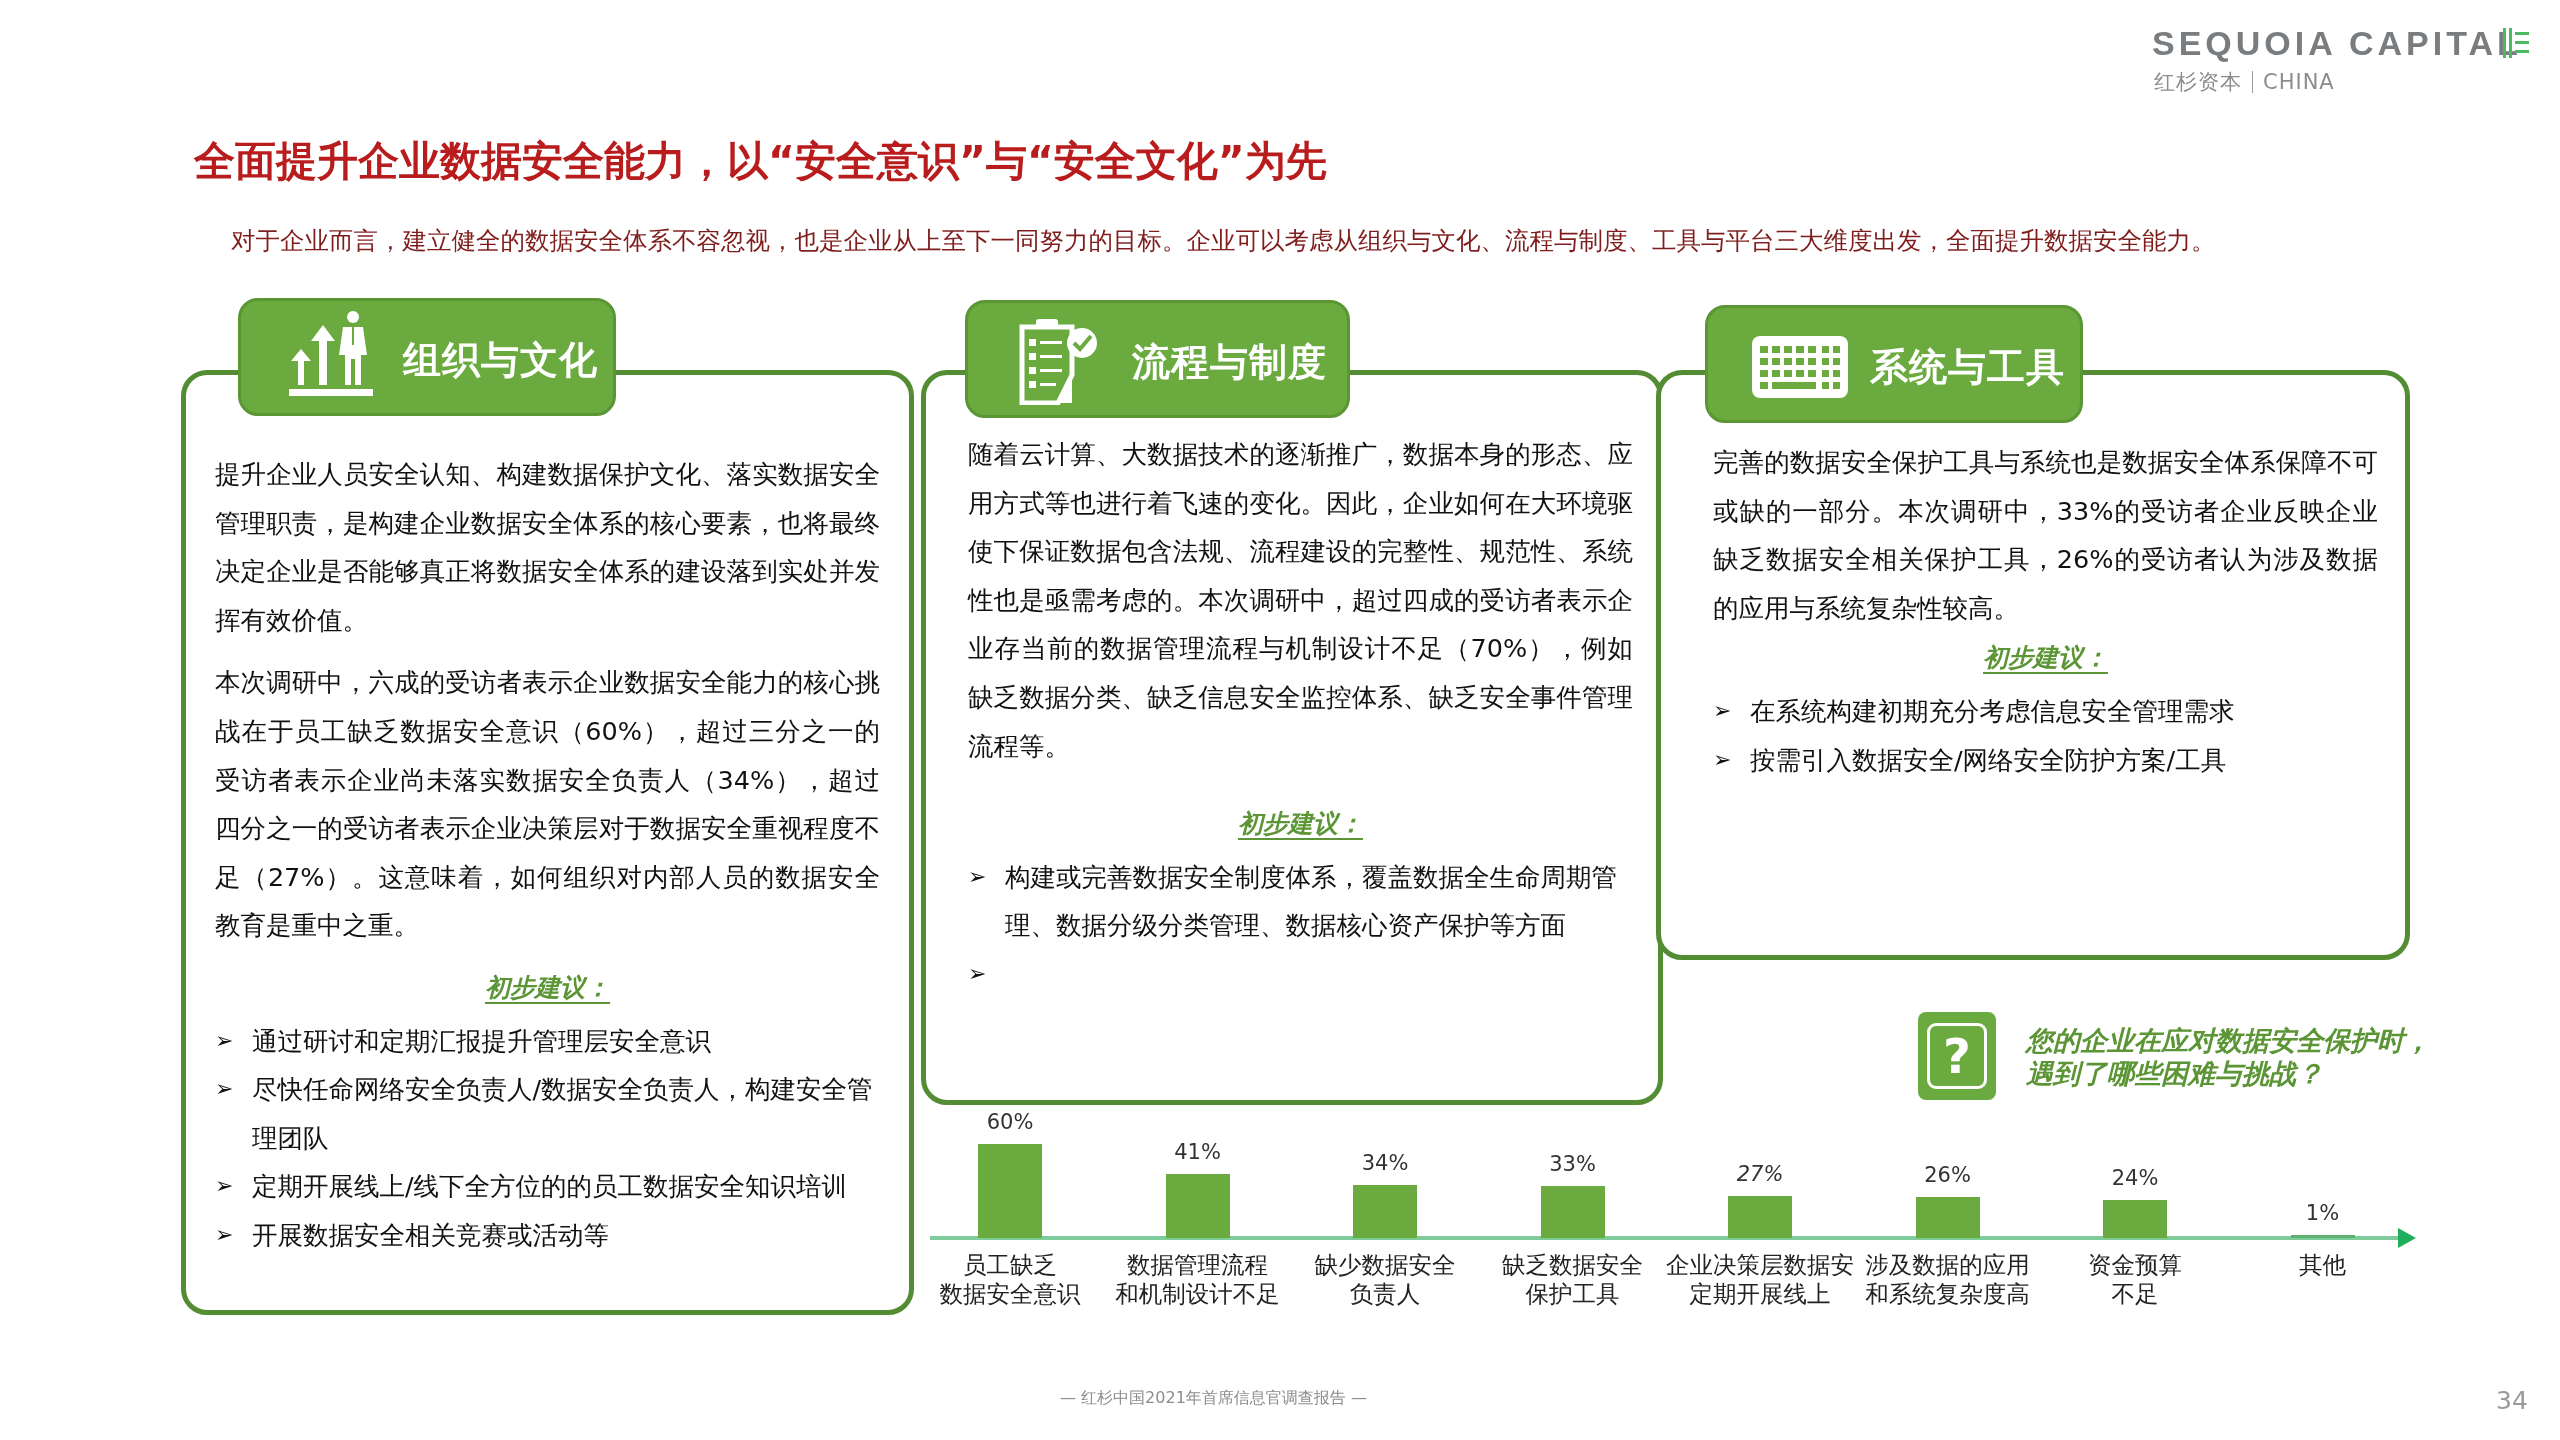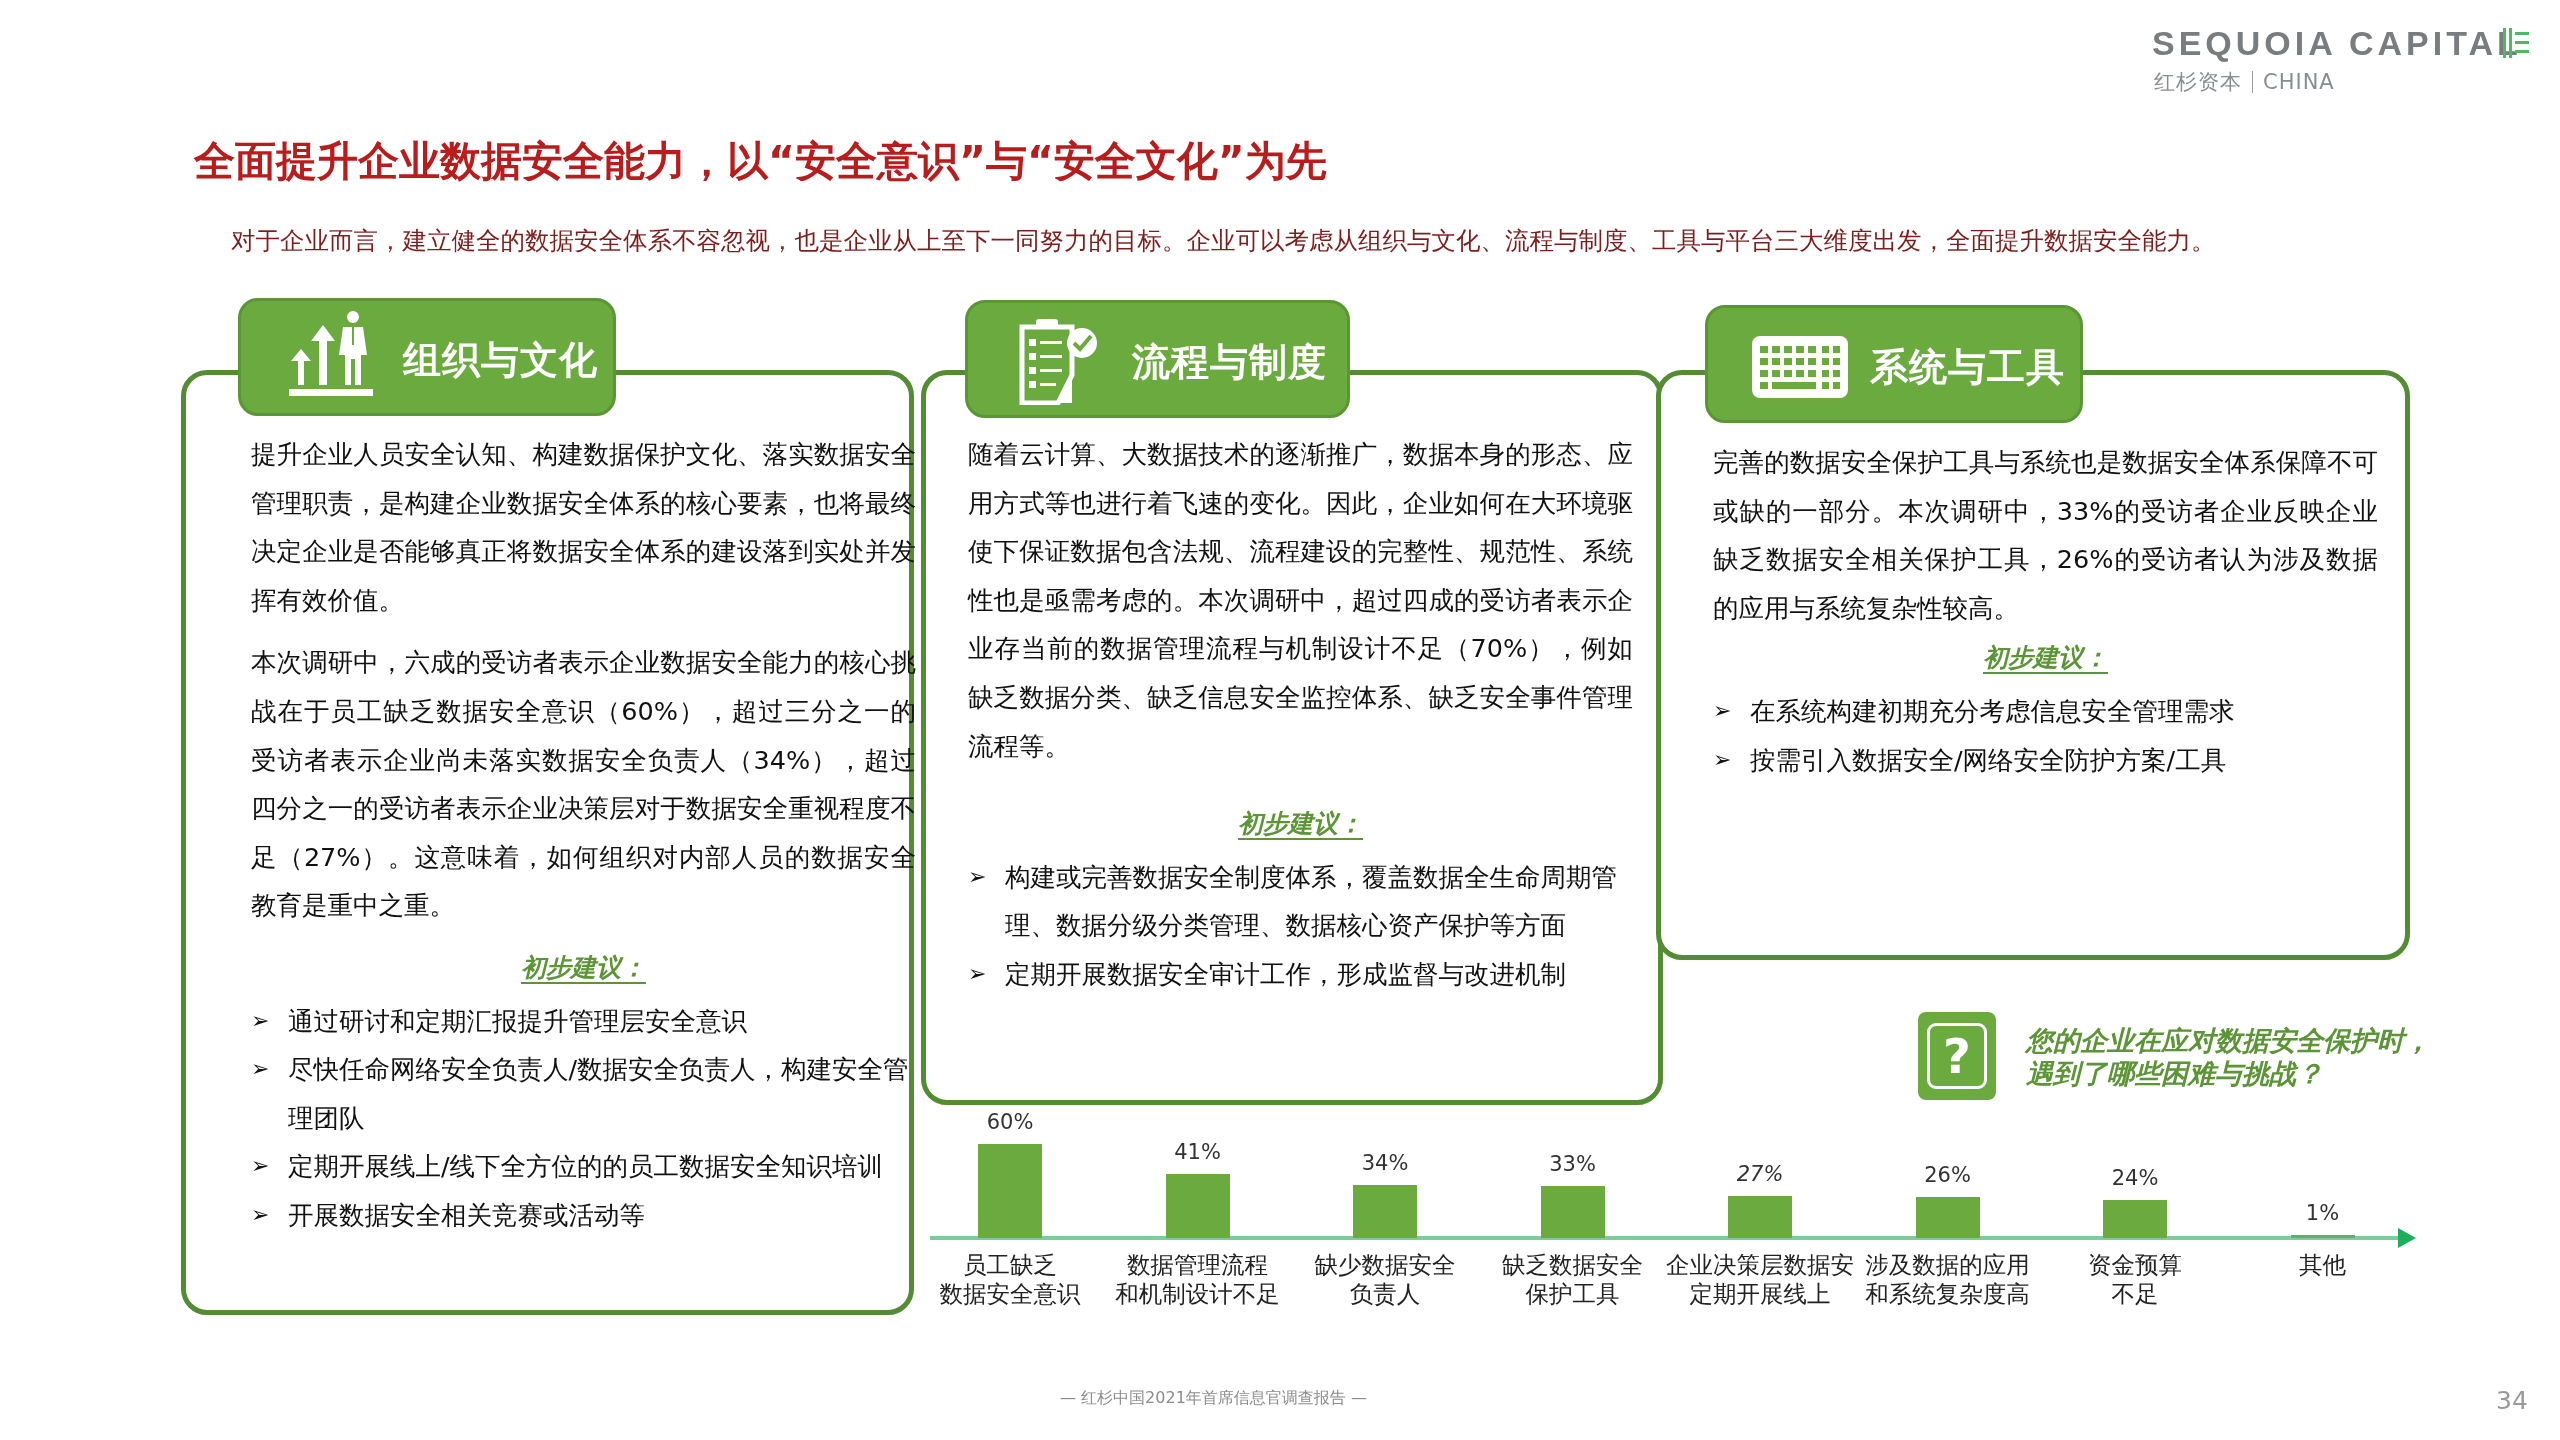--- a/index.html
+++ b/index.html
@@ -34,21 +34,21 @@
   .tab3 .tab-label { left: 162px; top: 34px; }
 
   .body-text { position: absolute; font-size: 25.5px; line-height: 48.6px; color: #111; }
   .para { text-align: justify; text-align-last: left; }
   .para + .para { margin-top: 14px; }
   .sugg-head { font-size: 25px; font-weight: 700; font-style: italic; color: #5b9535; text-decoration: underline; text-underline-offset: 6px; margin-top: 14px; margin-bottom: 4px; text-align: center; }
   .bullets { list-style: none; }
   .bullets li { position: relative; padding-left: 37px; }
   .bullets li .arrow { position: absolute; left: 0; top: 0; font-size: 22px; }
 
-  .c1-text { left: 215px; top: 430px; width: 665px; margin-left: 36px; }
+  .c1-text { left: 215px; top: 450px; width: 665px; }
   .c2-text { left: 968px; top: 430px; width: 665px; }
   .c3-text { left: 1713px; top: 438px; width: 665px; }
 
   .question { position: absolute; left: 1918px; top: 1010px; width: 540px; height: 95px; }
   .q-icon { position: absolute; left: 0; top: 2px; width: 78px; height: 88px; background: #6aaa3f; border-radius: 8px; }
   .q-icon .inner { position: absolute; left: 9px; top: 11px; width: 60px; height: 66px; border: 3px solid #fff; border-radius: 9px; color: #fff; font-size: 48px; font-weight: 700; text-align: center; line-height: 60px; }
   .q-text { position: absolute; left: 108px; top: 14px; font-size: 27px; line-height: 33px; font-weight: 700; font-style: italic; color: #5b9535; white-space: nowrap; }
 
   .chart { position: absolute; left: 920px; top: 1095px; width: 1500px; height: 240px; }
   .axis { position: absolute; left: 10px; top: 141px; width: 1470px; height: 4px; background: #7ecb9c; }
@@ -120,21 +120,21 @@
     <circle cx="64" cy="26" r="15" fill="#fff"></circle>
     <polyline points="56,26 62,32 73,19" fill="none" stroke="#6aaa3f" stroke-width="4"></polyline>
   </svg>
   <div class="tab-label">流程与制度</div>
 </div>
 <div class="body-text c2-text">
   <p class="para">随着云计算、大数据技术的逐渐推广，数据本身的形态、应用方式等也进行着飞速的变化。因此，企业如何在大环境驱使下保证数据包含法规、流程建设的完整性、规范性、系统性也是亟需考虑的。本次调研中，超过四成的受访者表示企业存当前的数据管理流程与机制设计不足（70%），例如缺乏数据分类、缺乏信息安全监控体系、缺乏安全事件管理流程等。</p>
   <div class="sugg-head" style="margin-top:30px;">初步建议：</div>
   <ul class="bullets">
     <li><span class="arrow">➢</span><span>构建或完善数据安全制度体系，覆盖数据全生命周期管理、数据分级分类管理、数据核心资产保护等方面</span></li>
-    <li><span class="arrow">➢</span><span>定期开展数据安全审计工作，形成监督与改进机制</span></li>
+    <li><span class="arrow">➢</span></li>
   </ul>
 </div>
 
 <div class="card card3"></div>
 <div class="tab tab3">
   <svg class="tab-icon" viewBox="0 0 96 62">
     <rect x="0" y="0" width="96" height="62" rx="8" fill="#fff"></rect>
     <g fill="#6aaa3f">
       <rect x="8" y="10" width="8" height="7"></rect>
         <rect x="20" y="10" width="8" height="7"></rect>

